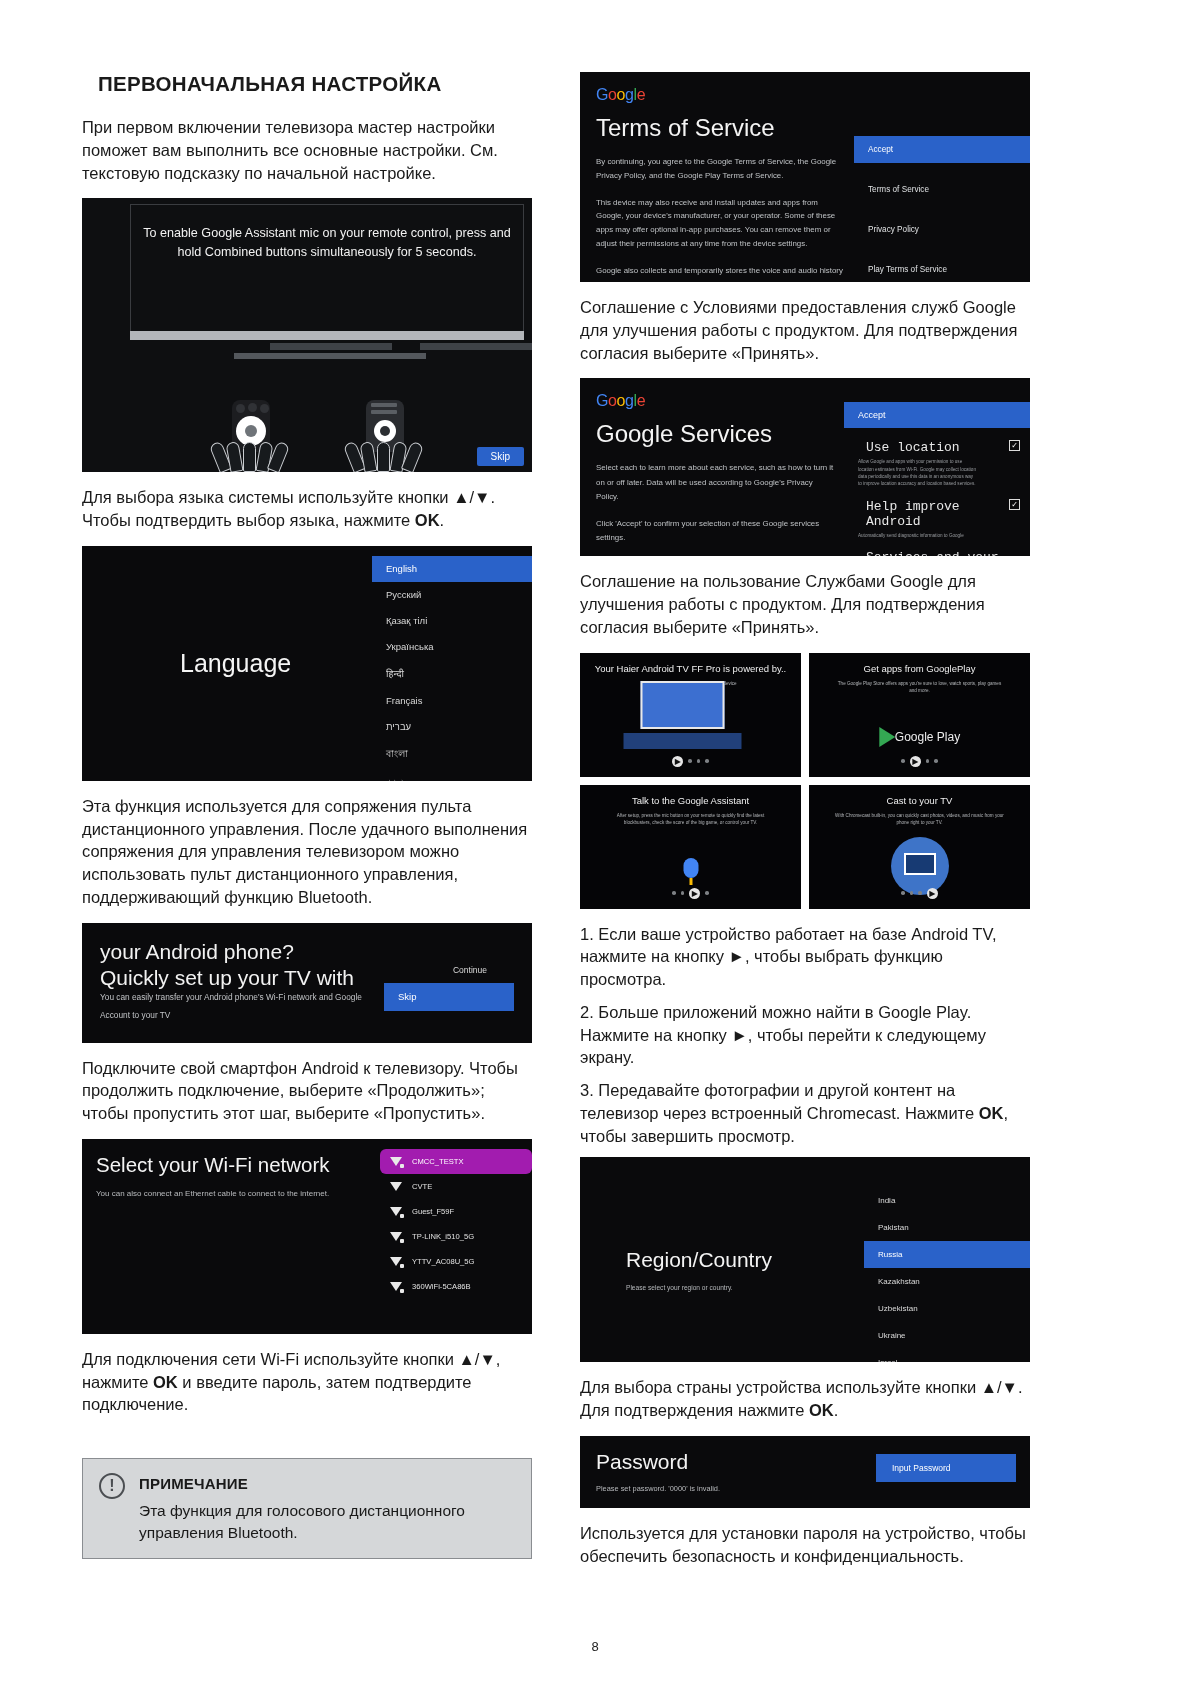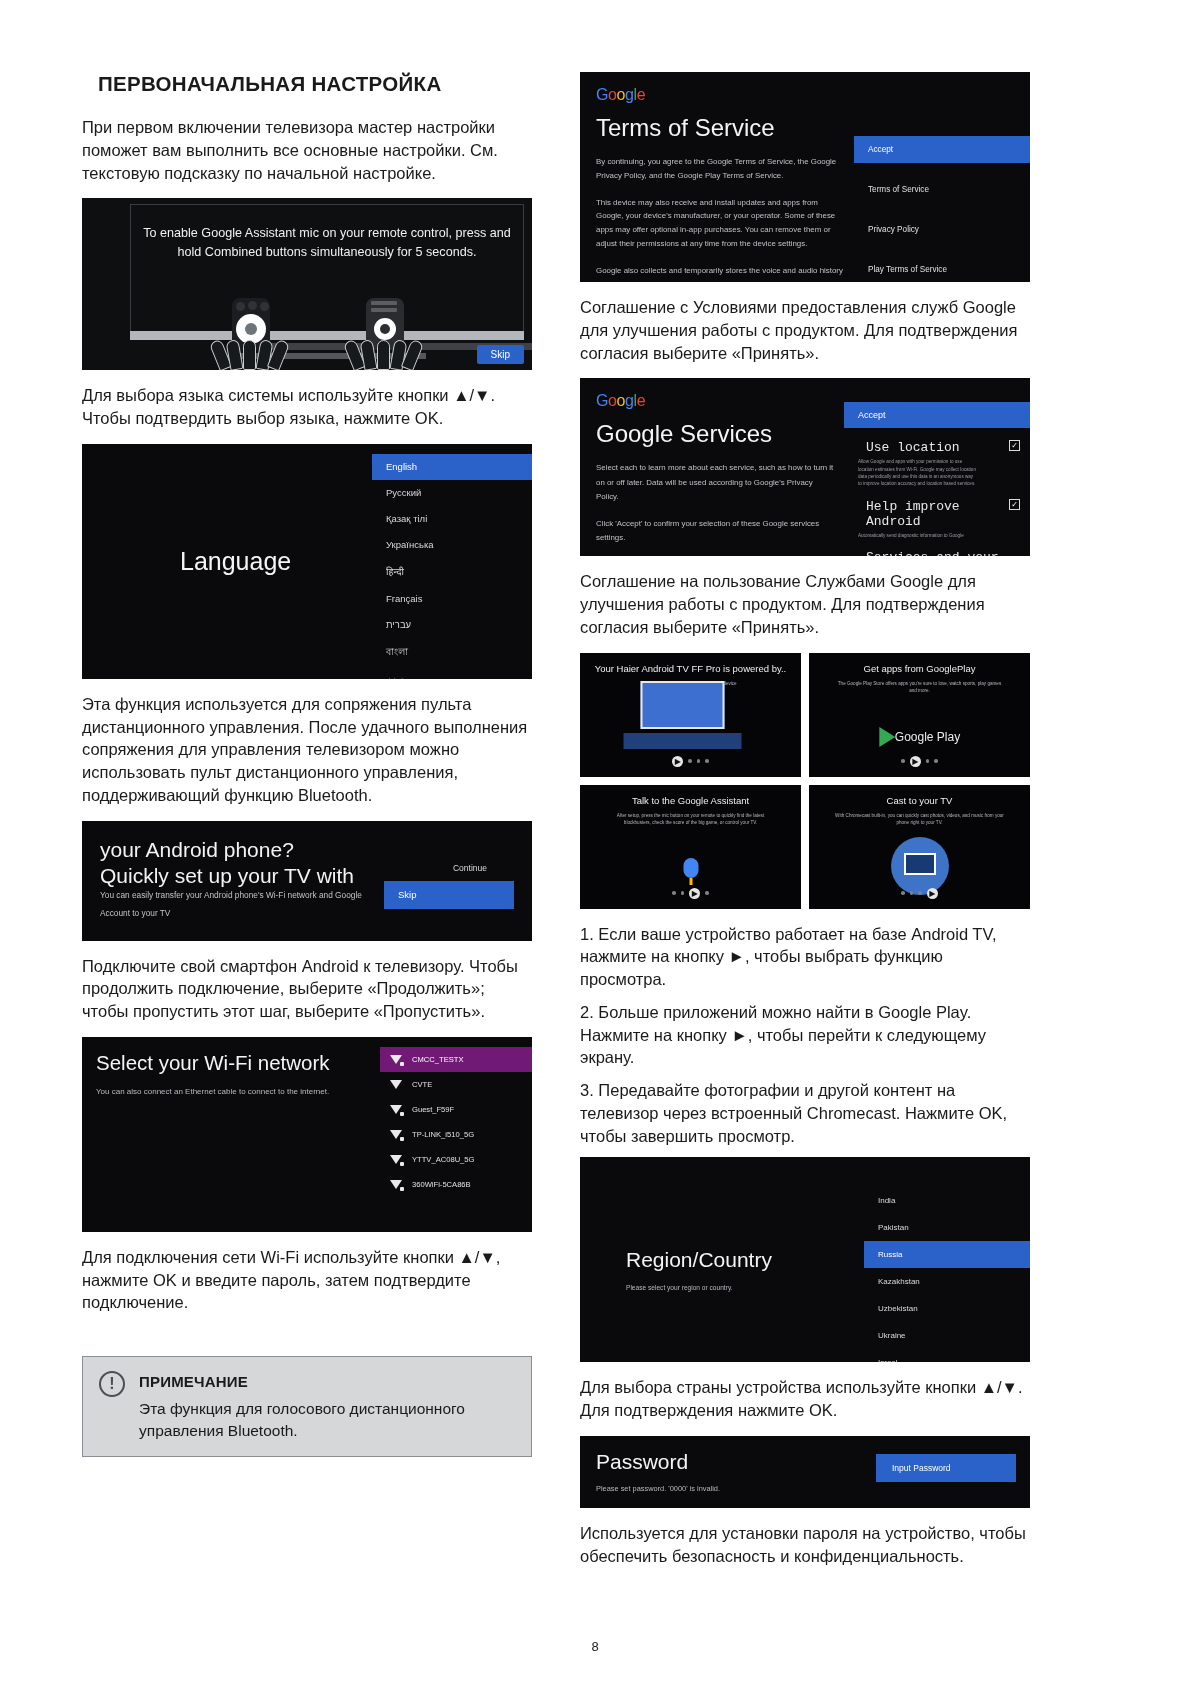--- a/index.html
+++ b/index.html
@@ -17,27 +17,27 @@
   .col { width: 450px; flex: 0 0 450px; }
 
   h1.section-title {
     font-size: 20.5px; font-weight: bold; letter-spacing: .3px;
     margin: 0 0 20px 16px; color:#1a1a1a;
   }
   p.body {
     font-size: 16.5px; line-height: 1.38; margin: 0 0 14px 0; color:#1a1a1a;
   }
   p.body.tight { margin-bottom: 10px; }
-  p.body b { font-weight: normal; }
+  p.body b { font-weight: bold; }
 
   
   .shot { background:#0a0a0c; position:relative; overflow:hidden; margin: 6px 0 14px 0; }
 
   
-  .shot-remote { height: 172px; background:#0e0f11; }
+  .shot-remote { height: 274px; background:#0e0f11; }
   .tv-body { position:absolute; left:48px; right:8px; top:6px; height:128px; border:1px solid #3a3c40; background:#0e0f11; }
   .tv-caption { position:absolute; left:60px; right:20px; top:26px; text-align:center;
     font-size:12.6px; line-height:1.5; color:#f2f2f2; }
   .tv-base { position:absolute; left:48px; right:8px; top:133px; height:9px; background:#b3b6ba; }
   .tv-stand1 { position:absolute; left:188px; width:122px; top:145px; height:7px; background:#3e4247; }
   .tv-stand1b{ position:absolute; left:338px; width:118px; top:145px; height:7px; background:#3e4247; }
   .tv-stand2 { position:absolute; left:152px; width:192px; top:155px; height:6px; background:#53575c; }
   .remote { position:absolute; bottom:0; width:62px; height:72px; }
   .remote .rbody { position:absolute; left:12px; top:0; width:38px; height:52px; background:#1c1d20; border-radius:8px; }
   .remote .dpad { position:absolute; left:16px; top:16px; width:30px; height:30px; border-radius:50%;
@@ -68,21 +68,21 @@
   .ph-skip { position:absolute; right:18px; top:60px; width:130px; height:28px; background:#2a62c9;
      color:#fff; font-size:9.5px; display:flex; align-items:center; padding-left:14px; }
 
   
   .shot-wifi { height: 195px; display:flex; }
   .wifi-left { flex:1; padding:14px 0 0 14px; }
   .wifi-h1 { font-size:20.5px; color:#f4f4f4; font-weight:400; }
   .wifi-sub { font-size:8px; color:#b9bbbe; margin-top:12px; }
   .wifi-list { width:152px; padding-top:10px; }
   .wifi-row { display:flex; align-items:center; gap:9px; padding:7px 10px; }
-  .wifi-row.sel { background:#701a75; }
+  .wifi-row.sel { background:#a21caf;border-radius:6px; }
   .wifi-row span.nm { font-size:7.6px; color:#e2e2e2; }
   .wifi-row.sel span.nm { color:#fff; }
   .wifi-ico { width:13px; height:11px; position:relative; flex:0 0 13px; }
   .wifi-ico:before { content:""; position:absolute; left:0; top:1px; border-left:6.5px solid transparent;
      border-right:6.5px solid transparent; border-top:9px solid #e9e9e9; }
   .wifi-ico.lock:after { content:""; position:absolute; right:-1px; bottom:-1px; width:4px; height:4px;
      background:#e9e9e9; border-radius:1px; }
 
   
   .note { border:1px solid #8a8d91; background:#d5d7d9; display:flex; gap:14px; padding:14px 16px; margin-top:42px;}

